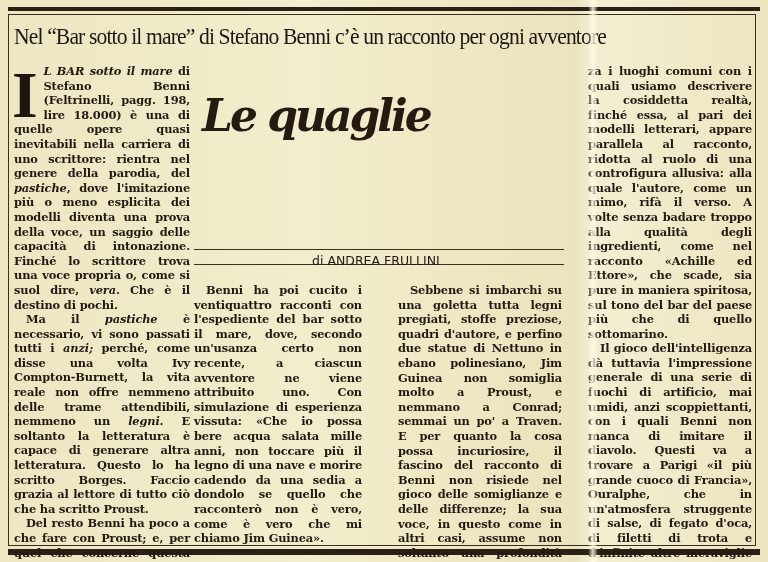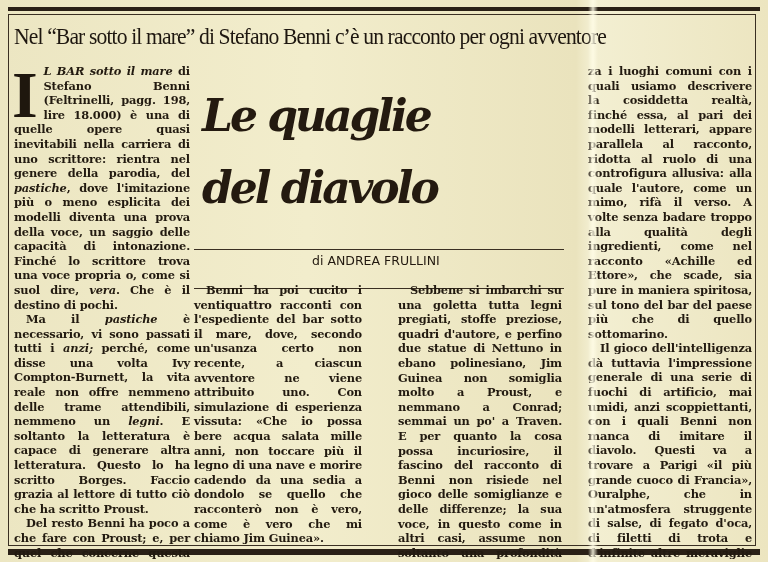--- a/index.html
+++ b/index.html
@@ -64,21 +64,21 @@
   .headline {
     position: absolute; left: 202px; top: 68px; width: 360px;
     font-family: "DejaVu Serif", serif;
     font-style: italic; font-weight: bold;
     font-size: 44px; line-height: 72px;
     letter-spacing: -3px;
     color: #241a10;
     margin-top: 12px;
   }
   .byline-wrap {
-    position: absolute; left: 194px; top: 249px; width: 370px; height: 40px;
+    position: absolute; left: 194px; top: 249px; width: 370px; height: 16px;
     border-top: 1px solid #3a2f22; border-bottom: 1px solid #3a2f22; text-align: center;
   }
   .byline {
     position: absolute; left: 118px; top: 3px;
     font-family: "DejaVu Sans", sans-serif;
     font-size: 12.5px; color: #22190f; white-space: nowrap;
   }
 </style>
 </head>
 <body>
@@ -92,21 +92,20 @@
 
   <div class="col col1">
     <span class="dropcap">I</span>
     <p class="noindent"><i>L BAR sotto il mare</i> di Stefano Benni (Feltrinelli, pagg. 198, lire 18.000) è una di quelle opere quasi inevitabili nella carriera di uno scrittore: rientra nel genere della parodia, del <i>pastiche</i>, dove l'imitazione più o meno esplicita dei modelli diventa una prova della voce, un saggio delle capacità di intonazione. Finché lo scrittore trova una voce propria o, come si suol dire, <i>vera</i>. Che è il destino di pochi.</p>
     <p>Ma il <i>pastiche</i> è necessario, vi sono passati tutti i <i>anzi;</i> perché, come disse una volta Ivy Compton-Burnett, la vita reale non offre nemmeno delle trame attendibili, nemmeno un <i>legni</i>. E soltanto la letteratura è capace di generare altra letteratura. Questo lo ha scritto Borges. Faccio grazia al lettore di tutto ciò che ha scritto Proust.</p>
     <p>Del resto Benni ha poco a che fare con Proust; e, per quel che concerne questa raccolta di racconti, poco anche con se stesso. Siamo di fronte a un grande esercizio letterario, anzi a una serie di esercizi, di diverso livello, di varia misura, e con esiti dispari. Benni deve esservisi applicato in un arco di tempo piuttosto ampio, a mano a mano che l'estro,</p>
   </div>
 
   <div class="headline">
     <div>Le quaglie</div>
-    <div>del diavolo</div>
   </div>
 
   <div class="byline-wrap">
     <span class="byline">di ANDREA FRULLINI</span>
   </div>
 
   <div class="col col2">
     <p>Benni ha poi cucito i ventiquattro racconti con l'espediente del bar sotto il mare, dove, secondo un'usanza certo non recente, a ciascun avventore ne viene attribuito uno. Con simulazione di esperienza vissuta: «Che io possa bere acqua salata mille anni, non toccare più il legno di una nave e morire cadendo da una sedia a dondolo se quello che racconterò non è vero, come è vero che mi chiamo Jim Guinea».</p>
   </div>
 

